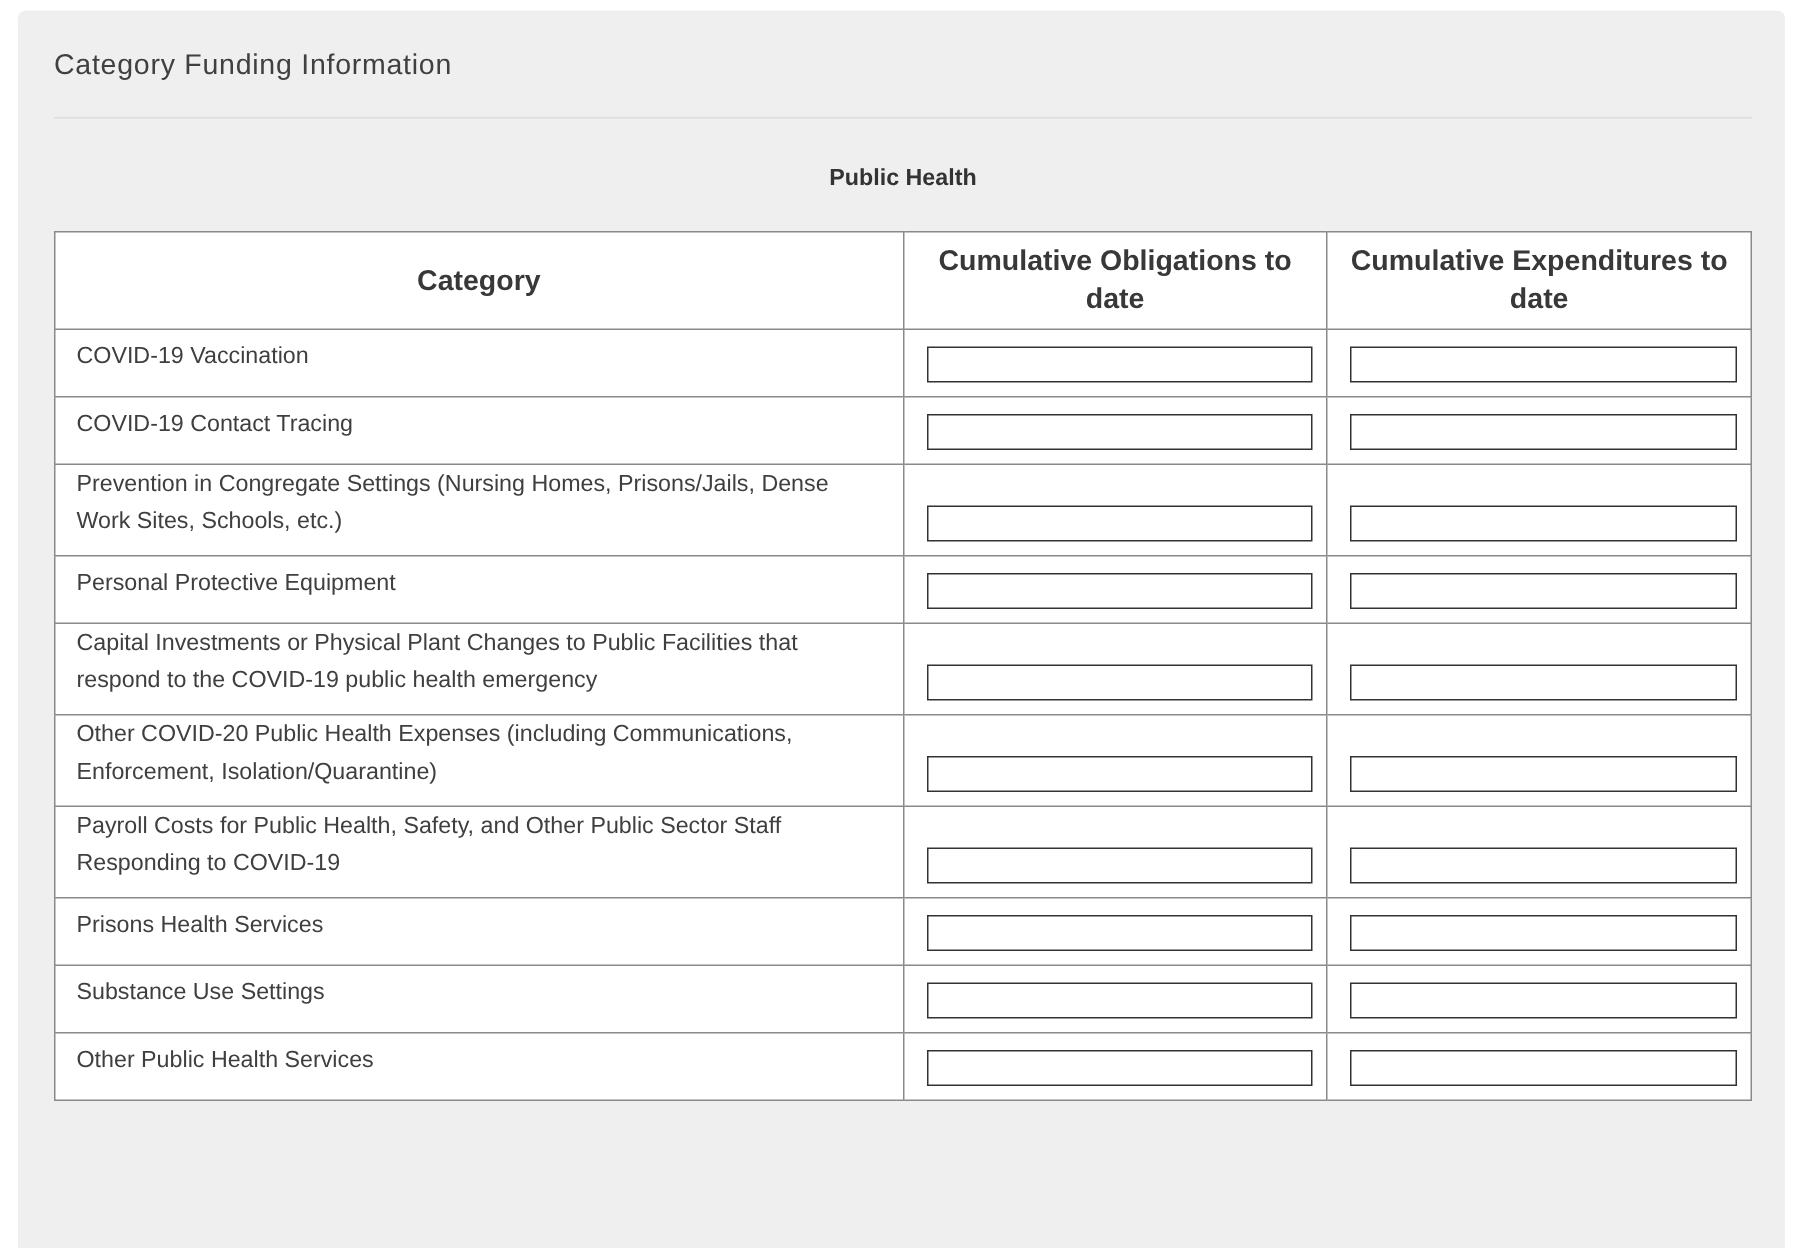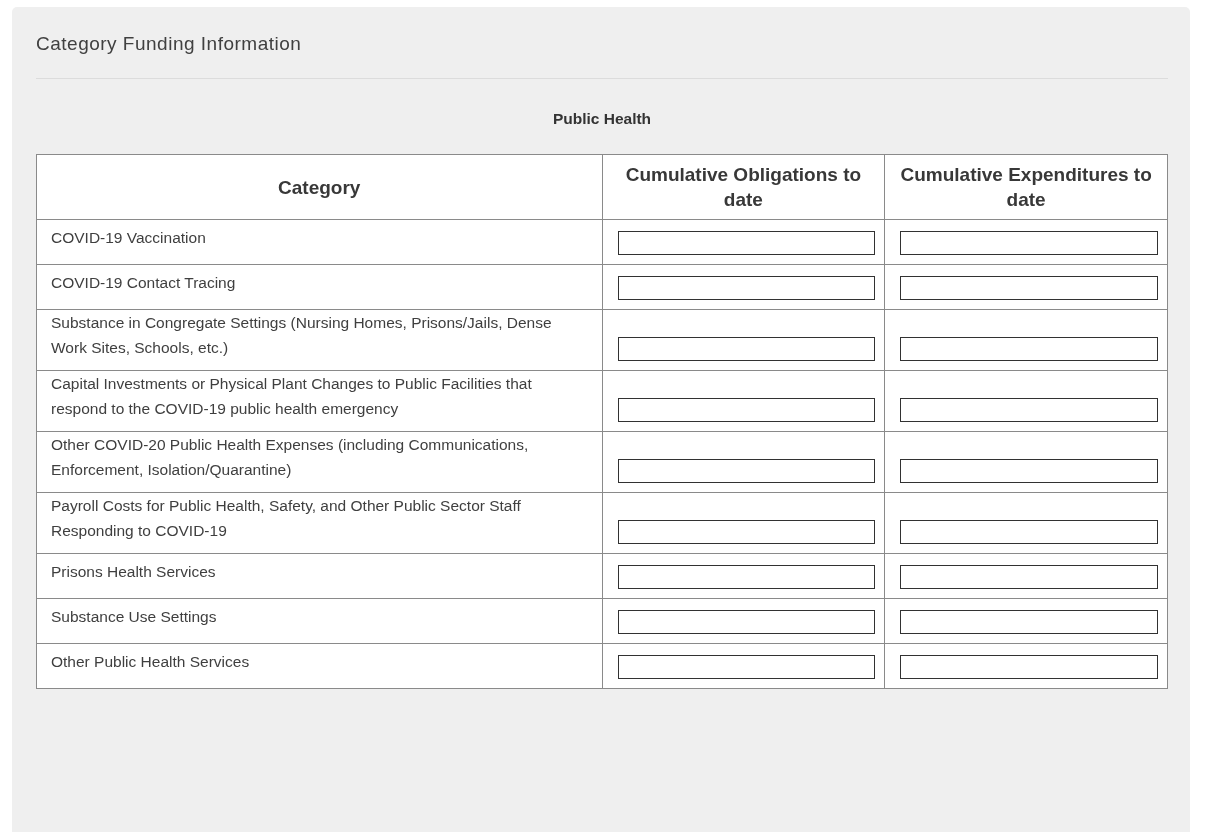--- a/index.html
+++ b/index.html
@@ -119,21 +119,30 @@
         <tr>
     <td class="category-cell">COVID-19 Contact Tracing</td>
     <td class="input-cell">
       <input type="text" style="">
     </td>
     <td class="input-cell">
       <input type="text" style="">
     </td>
   </tr>
         <tr>
-    <td class="category-cell">Substance in Congregate Settings (Nursing Homes, Prisons/Jails, Dense Work Sites, Schools, etc.)</td>
+    <td class="category-cell">Prevention in Congregate Settings (Nursing Homes, Prisons/Jails, Dense Work Sites, Schools, etc.)</td>
+    <td class="input-cell">
+      <input type="text" style="">
+    </td>
+    <td class="input-cell">
+      <input type="text" style="">
+    </td>
+  </tr>
+        <tr>
+    <td class="category-cell">Personal Protective Equipment</td>
     <td class="input-cell">
       <input type="text" style="">
     </td>
     <td class="input-cell">
       <input type="text" style="">
     </td>
   </tr>
         <tr>
     <td class="category-cell">Capital Investments or Physical Plant Changes to Public Facilities that respond to the COVID-19 public health emergency</td>
     <td class="input-cell">

